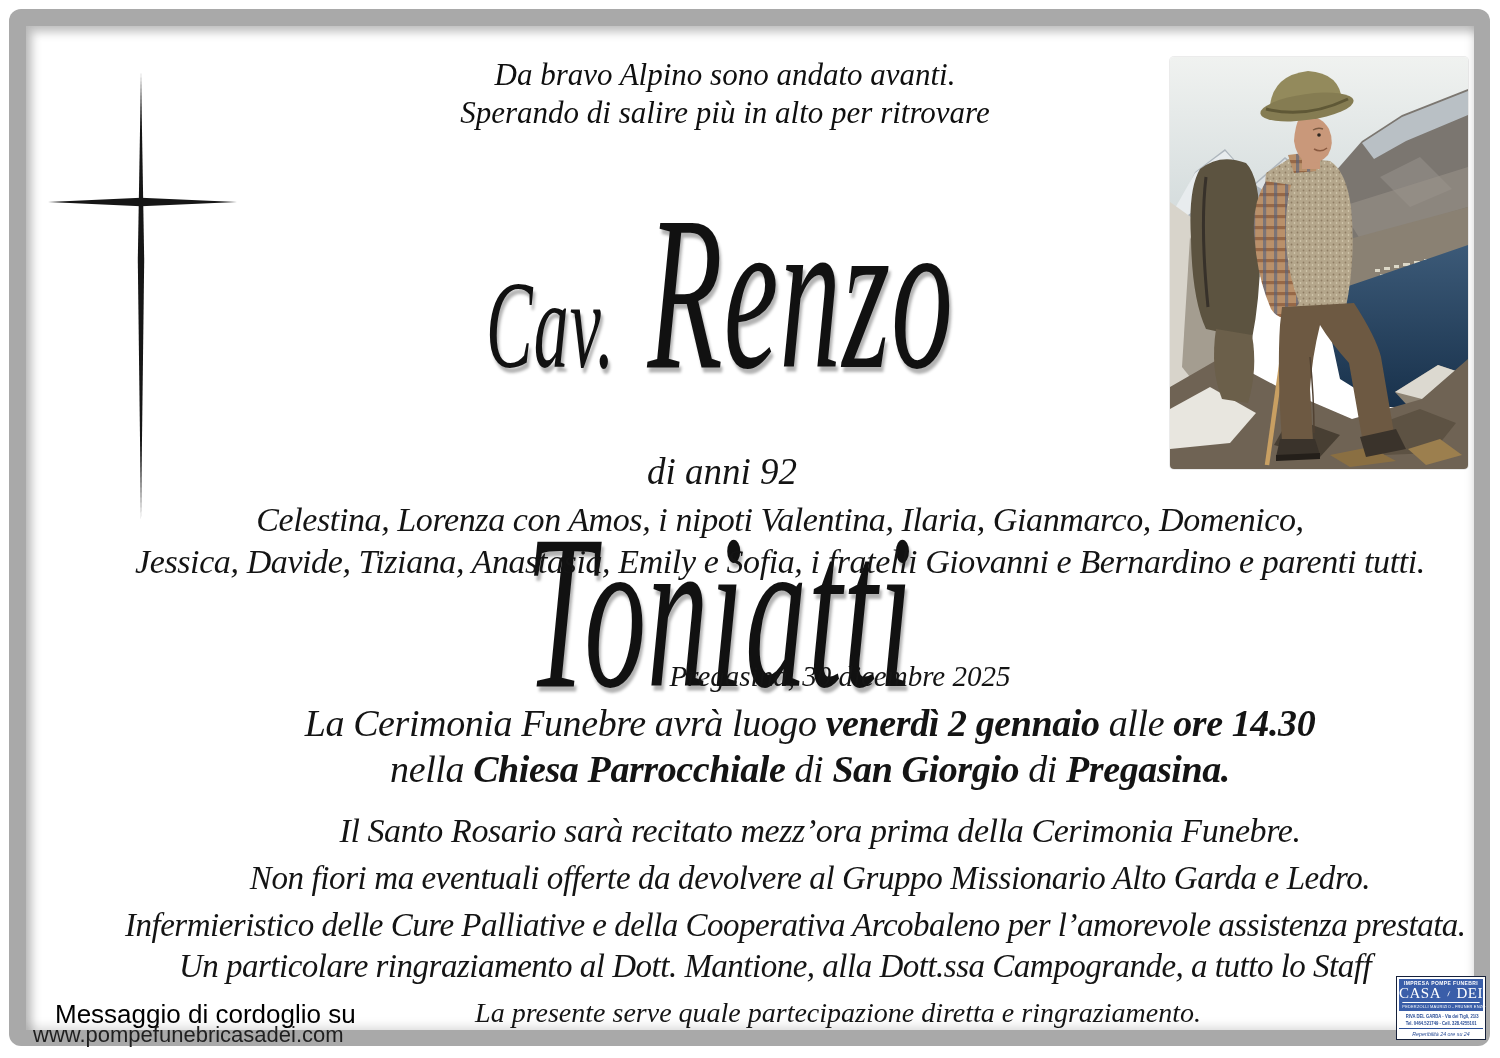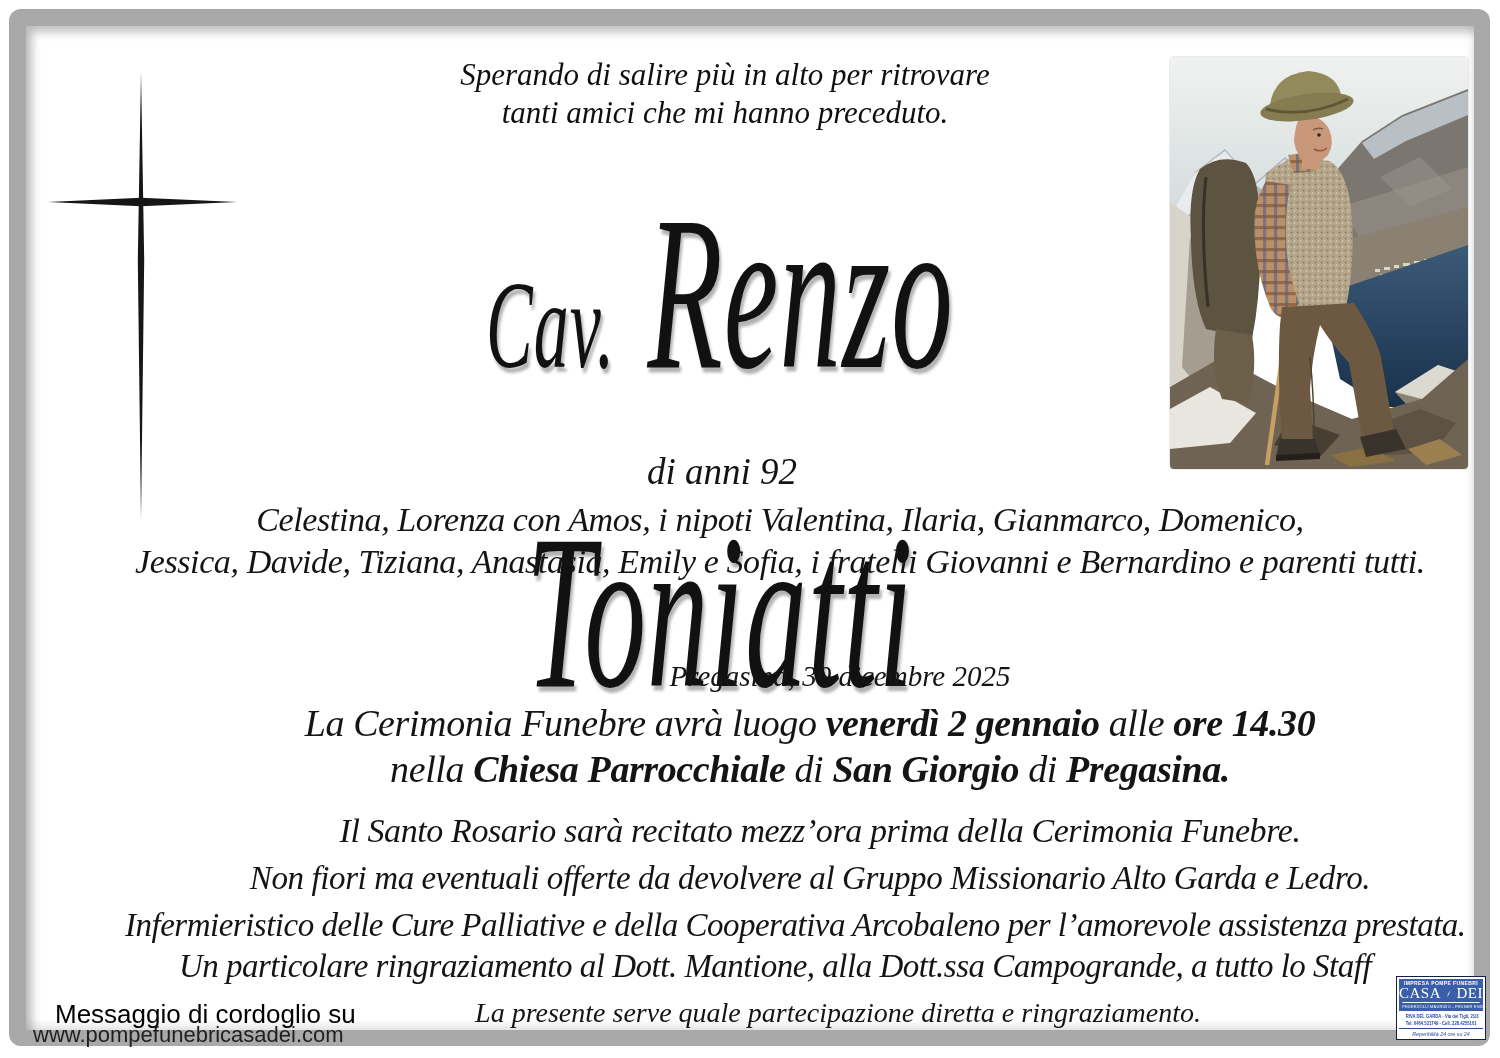--- a/index.html
+++ b/index.html
@@ -73,22 +73,22 @@
 
 <div class="frame"></div>
 <div class="card"></div>
 
 <svg class="abs cross" viewBox="0 0 210 470">
   <polygon points="101,12 104.2,200 101,460 97.8,200" fill="#161616"></polygon>
   <polygon points="8,142 101,137.8 197,142 101,146.2" fill="#161616"></polygon>
 </svg>
 
 <div class="abs quote it center nowrap">
+    <div class="tline">Da bravo Alpino sono andato avanti.</div>
     <div class="tline">Sperando di salire più in alto per ritrovare</div>
-    <div class="tline">tanti amici che mi hanno preceduto.</div>
   </div>
 
 <div class="abs title-wrap center">
   <span class="title-prefix shadowed">Cav.</span><span class="title-name shadowed"> </span><span class="title-name shadowed">Renzo Toniatti</span>
 </div>
 
 <div class="abs age it center">di anni 92</div>
 
 <div class="abs names it center nowrap">
     <div class="tline">Celestina, Lorenza con Amos, i nipoti Valentina, Ilaria, Gianmarco, Domenico,</div>

